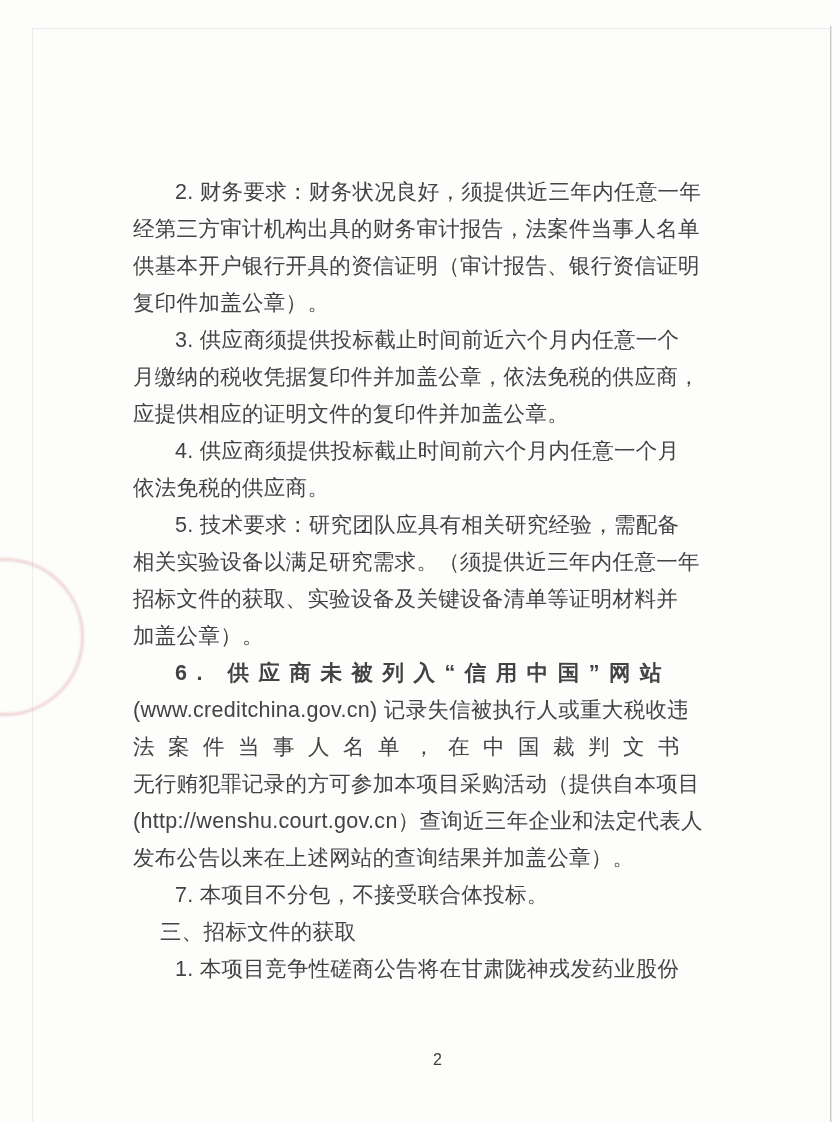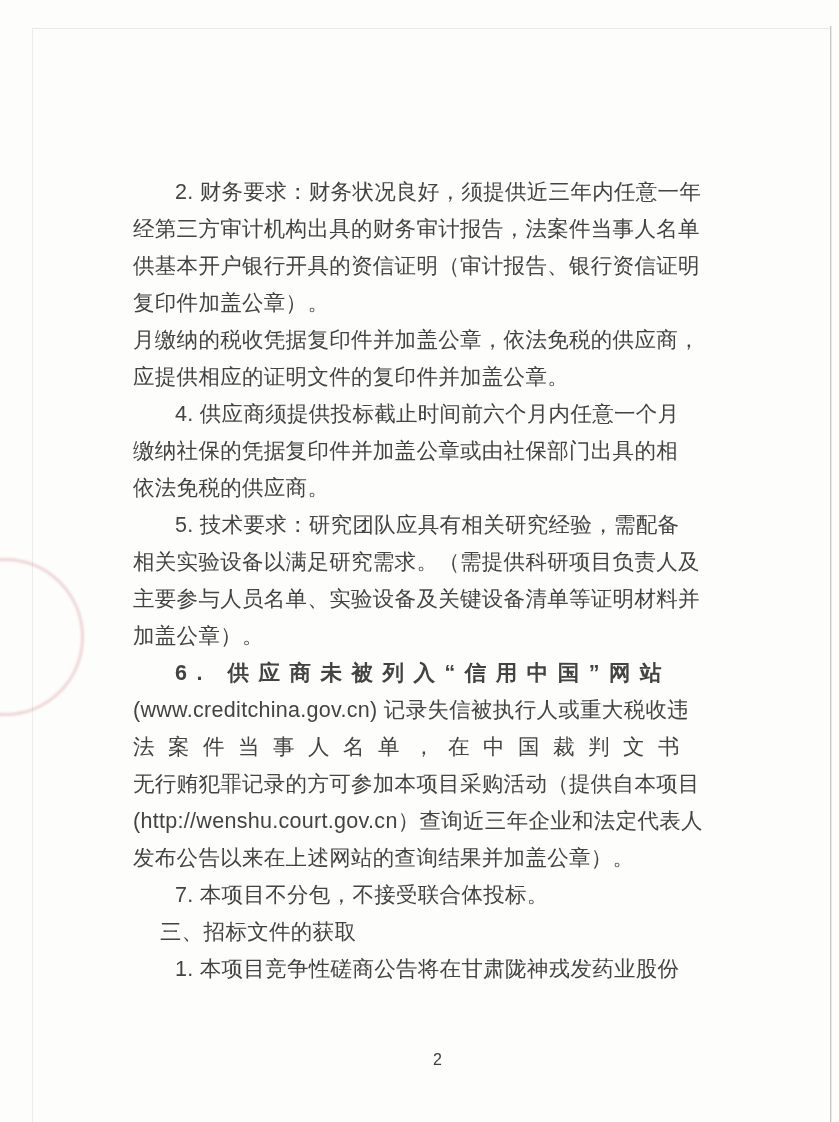--- a/index.html
+++ b/index.html
@@ -80,28 +80,28 @@
 <div class="page">
   <div class="edge-top"></div>
   <div class="edge-left"></div>
   <div class="edge-right"></div>
   <div class="stamp-arc"></div>
   <div class="textblock" id="text-block">
       <div class="line ind2">2. 财务要求：财务状况良好，须提供近三年内任意一年</div>
       <div class="line">经第三方审计机构出具的财务审计报告，法案件当事人名单</div>
       <div class="line">供基本开户银行开具的资信证明（审计报告、银行资信证明</div>
       <div class="line">复印件加盖公章）。</div>
+      <div class="line ind2">3. 供应商须提供投标截止时间前近六个月内任意一个</div>
       <div class="line">月缴纳的税收凭据复印件并加盖公章，依法免税的供应商，</div>
       <div class="line">应提供相应的证明文件的复印件并加盖公章。</div>
       <div class="line ind2">4. 供应商须提供投标截止时间前六个月内任意一个月</div>
-      <div class="line">缴纳社保的凭据复印件并加盖公章或由社保部门出具的相</div>
       <div class="line">依法免税的供应商。</div>
       <div class="line ind2">5. 技术要求：研究团队应具有相关研究经验，需配备</div>
-      <div class="line">相关实验设备以满足研究需求。（需提供科研项目负责人及</div>
-      <div class="line">主要参与人员名单、实验设备及关键设备清单等证明材料并</div>
+      <div class="line">相关实验设备以满足研究需求。（须提供近三年内任意一年</div>
+      <div class="line">招标文件的获取、实验设备及关键设备清单等证明材料并</div>
       <div class="line">加盖公章）。</div>
       <div class="line ind2 wa">6. 供应商未被列入“信用中国”网站</div>
       <div class="line">(www.creditchina.gov.cn) 记录失信被执行人或重大税收违</div>
       <div class="line wb">法案件当事人名单，在中国裁判文书</div>
       <div class="line">无行贿犯罪记录的方可参加本项目采购活动（提供自本项目</div>
       <div class="line">(http://wenshu.court.gov.cn）查询近三年企业和法定代表人</div>
       <div class="line">发布公告以来在上述网站的查询结果并加盖公章）。</div>
       <div class="line ind2">7. 本项目不分包，不接受联合体投标。</div>
       <div class="line ind1">三、招标文件的获取</div>
       <div class="line ind2">1. 本项目竞争性磋商公告将在甘肃陇神戎发药业股份</div>

